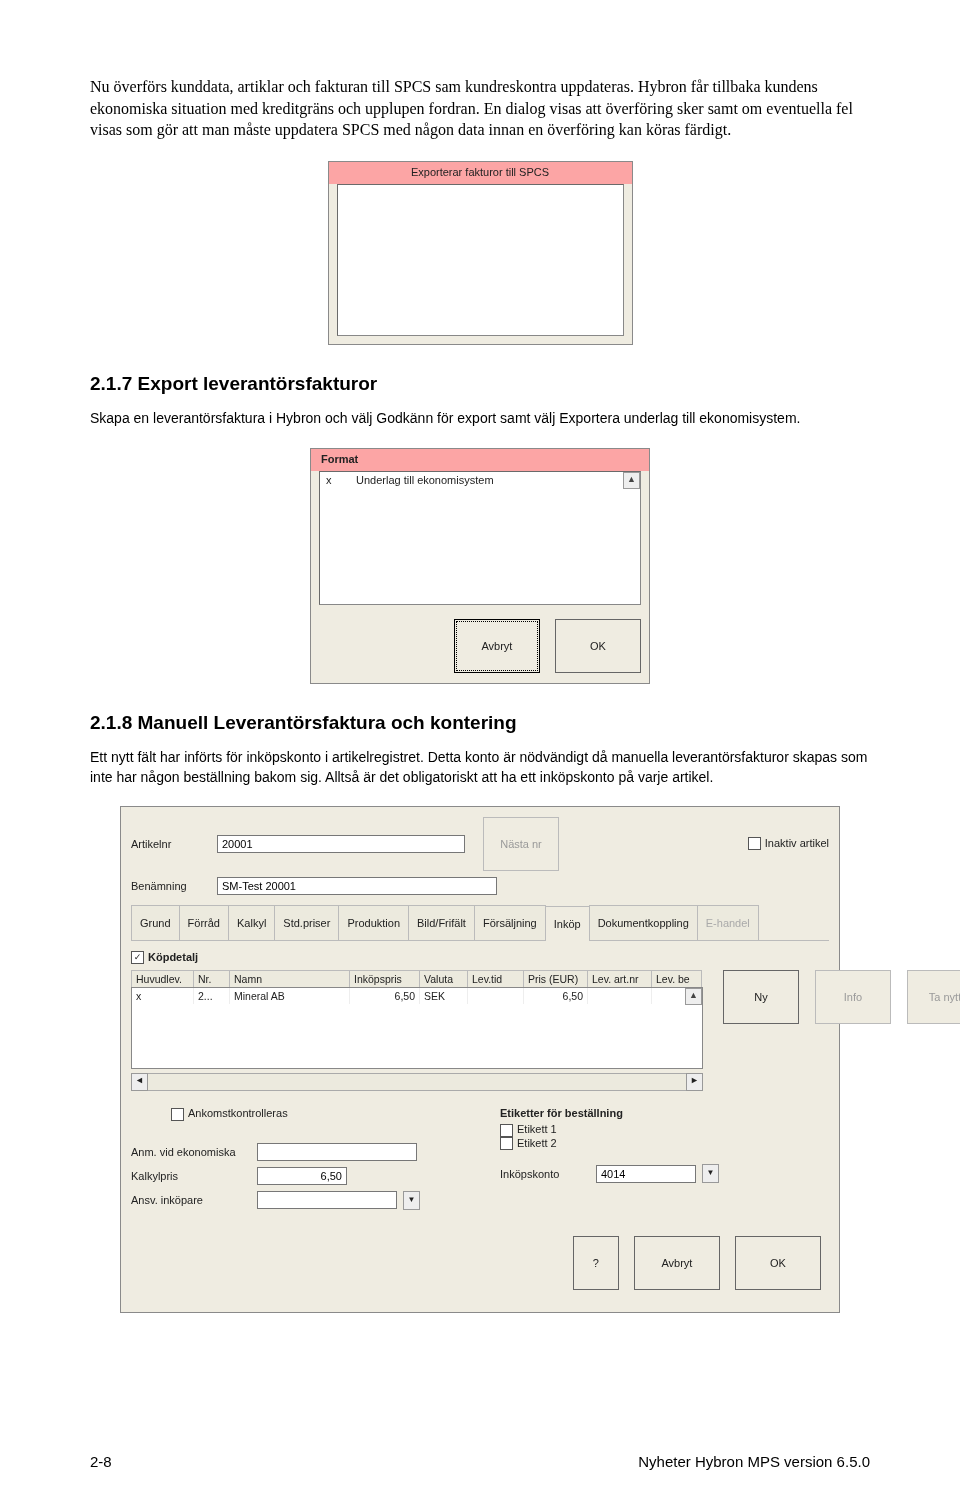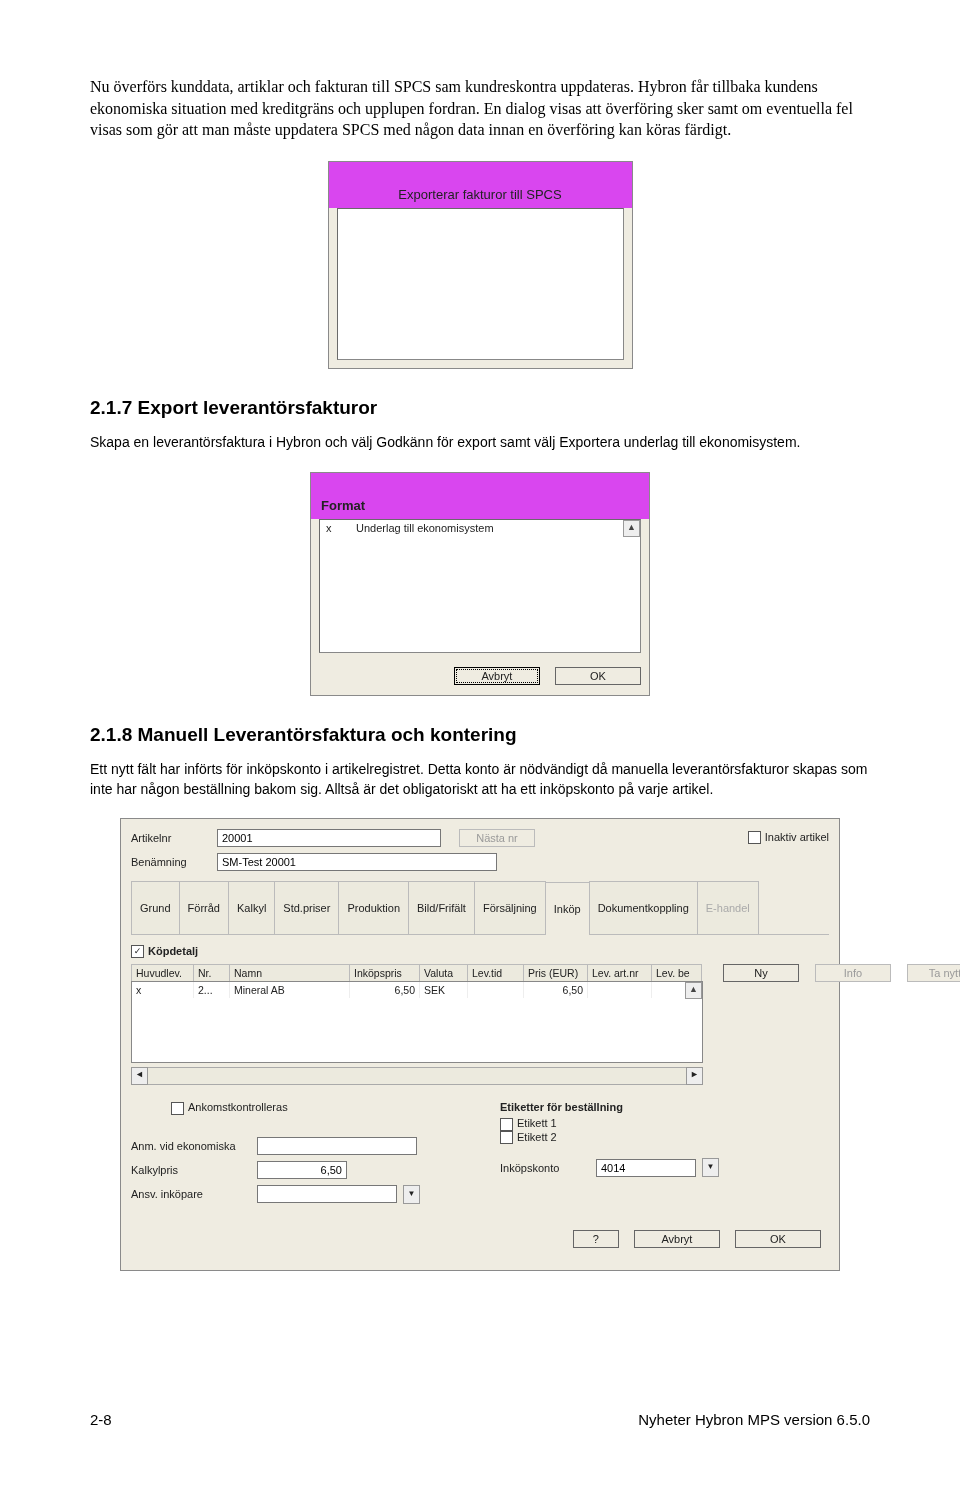--- a/index.html
+++ b/index.html
@@ -19,42 +19,42 @@
   
   .dlg {
     margin: 20px auto;
     background: #efece1;
     border: 1px solid #8a8a8a;
     font-family: Tahoma, Arial, sans-serif;
     font-size: 11px;
     color: #222;
     box-sizing: border-box;
   }
-  .dlg .title { background: #d946ef; padding: 25px 10px 6px 10px; font-size: 13px; }
+  .dlg .title { background: #fca5a5; padding: 4px 10px 6px 10px; font-size: 11px; }
   .listbox {
     background: #fff;
     border: 1px solid #888;
     border-top-color:#6a6a6a; border-left-color:#6a6a6a;
     margin: 0 8px 8px 8px;
     height: 132px;
     position: relative;
   }
   .listbox tr td { padding: 2px 6px; font-size: 11px; }
   .scrollbtn {
     position: absolute; right: 0; top: 0;
     width: 15px; height: 15px;
     background: #eee; border: 1px solid #999;
     font-size: 9px; text-align: center; line-height: 13px;
     color:#444;
   }
   .btnrow { text-align: right; padding: 6px 8px 10px 8px; }
   .btn {
     display: inline-block;
     min-width: 64px;
-    padding: 2px 10px;
+    padding: 20px 10px;
     border: 1px solid #666;
     background: #efece1;
     font-family: Tahoma, Arial, sans-serif;
     font-size: 11px;
     text-align: center;
     margin-left: 12px;
     cursor: pointer;
   }
   .btn.disabled { color:#9a9a9a; border-color:#bbb; cursor:default; }
 
@@ -72,21 +72,21 @@
   }
   .rowline { display:flex; align-items:center; gap:6px; margin-bottom:6px; }
   .lbl { width:80px; }
   .fld {
     background:#fff; border:1px solid #777;
     height:18px; padding:1px 4px; font-size:11px;
     box-sizing:border-box;
   }
   .tabs { display:flex; gap:0; margin:10px 0 0 0; border-bottom:1px solid #bbb; }
   .tab {
-    padding:20px 8px;
+    padding:11px 8px;
     border:1px solid #bbb; border-bottom:none;
     background:#eceade;
     font-size:11px;
     margin-right:-1px;
     cursor:pointer;
   }
   .tab.active { background:#efece1; font-weight:normal; position:relative; top:1px; }
   .tab.disabled { color:#aaa; cursor:default; }
 
   .gridhdr, .gridrow {
@@ -140,21 +140,21 @@
     <span class="btn">OK</span>
   </div>
 </div>
 
 <h3>2.1.8  Manuell Leverantörsfaktura och kontering</h3>
 <p class="sans">Ett nytt fält har införts för inköpskonto i artikelregistret. Detta konto är nödvändigt då manuella leverantörsfakturor skapas som inte har någon beställning bakom sig. Alltså är det obligatoriskt att ha ett inköpskonto på varje artikel.</p>
 
 <div class="artpanel">
   <div class="rowline">
     <span class="lbl">Artikelnr</span>
-    <input class="fld" style="width: 224px;" value="20001">
+    <input class="fld" style="width: 248px;" value="20001">
     <span class="btn disabled" style="min-width:54px;">Nästa nr</span>
     <span style="flex:1;"></span>
     <span><span class="chk"></span><span>Inaktiv artikel</span></span>
   </div>
   <div class="rowline">
     <span class="lbl">Benämning</span>
     <input class="fld" style="width: 280px;" value="SM-Test 20001">
   </div>
 
   <div class="tabs" id="tabbar">

